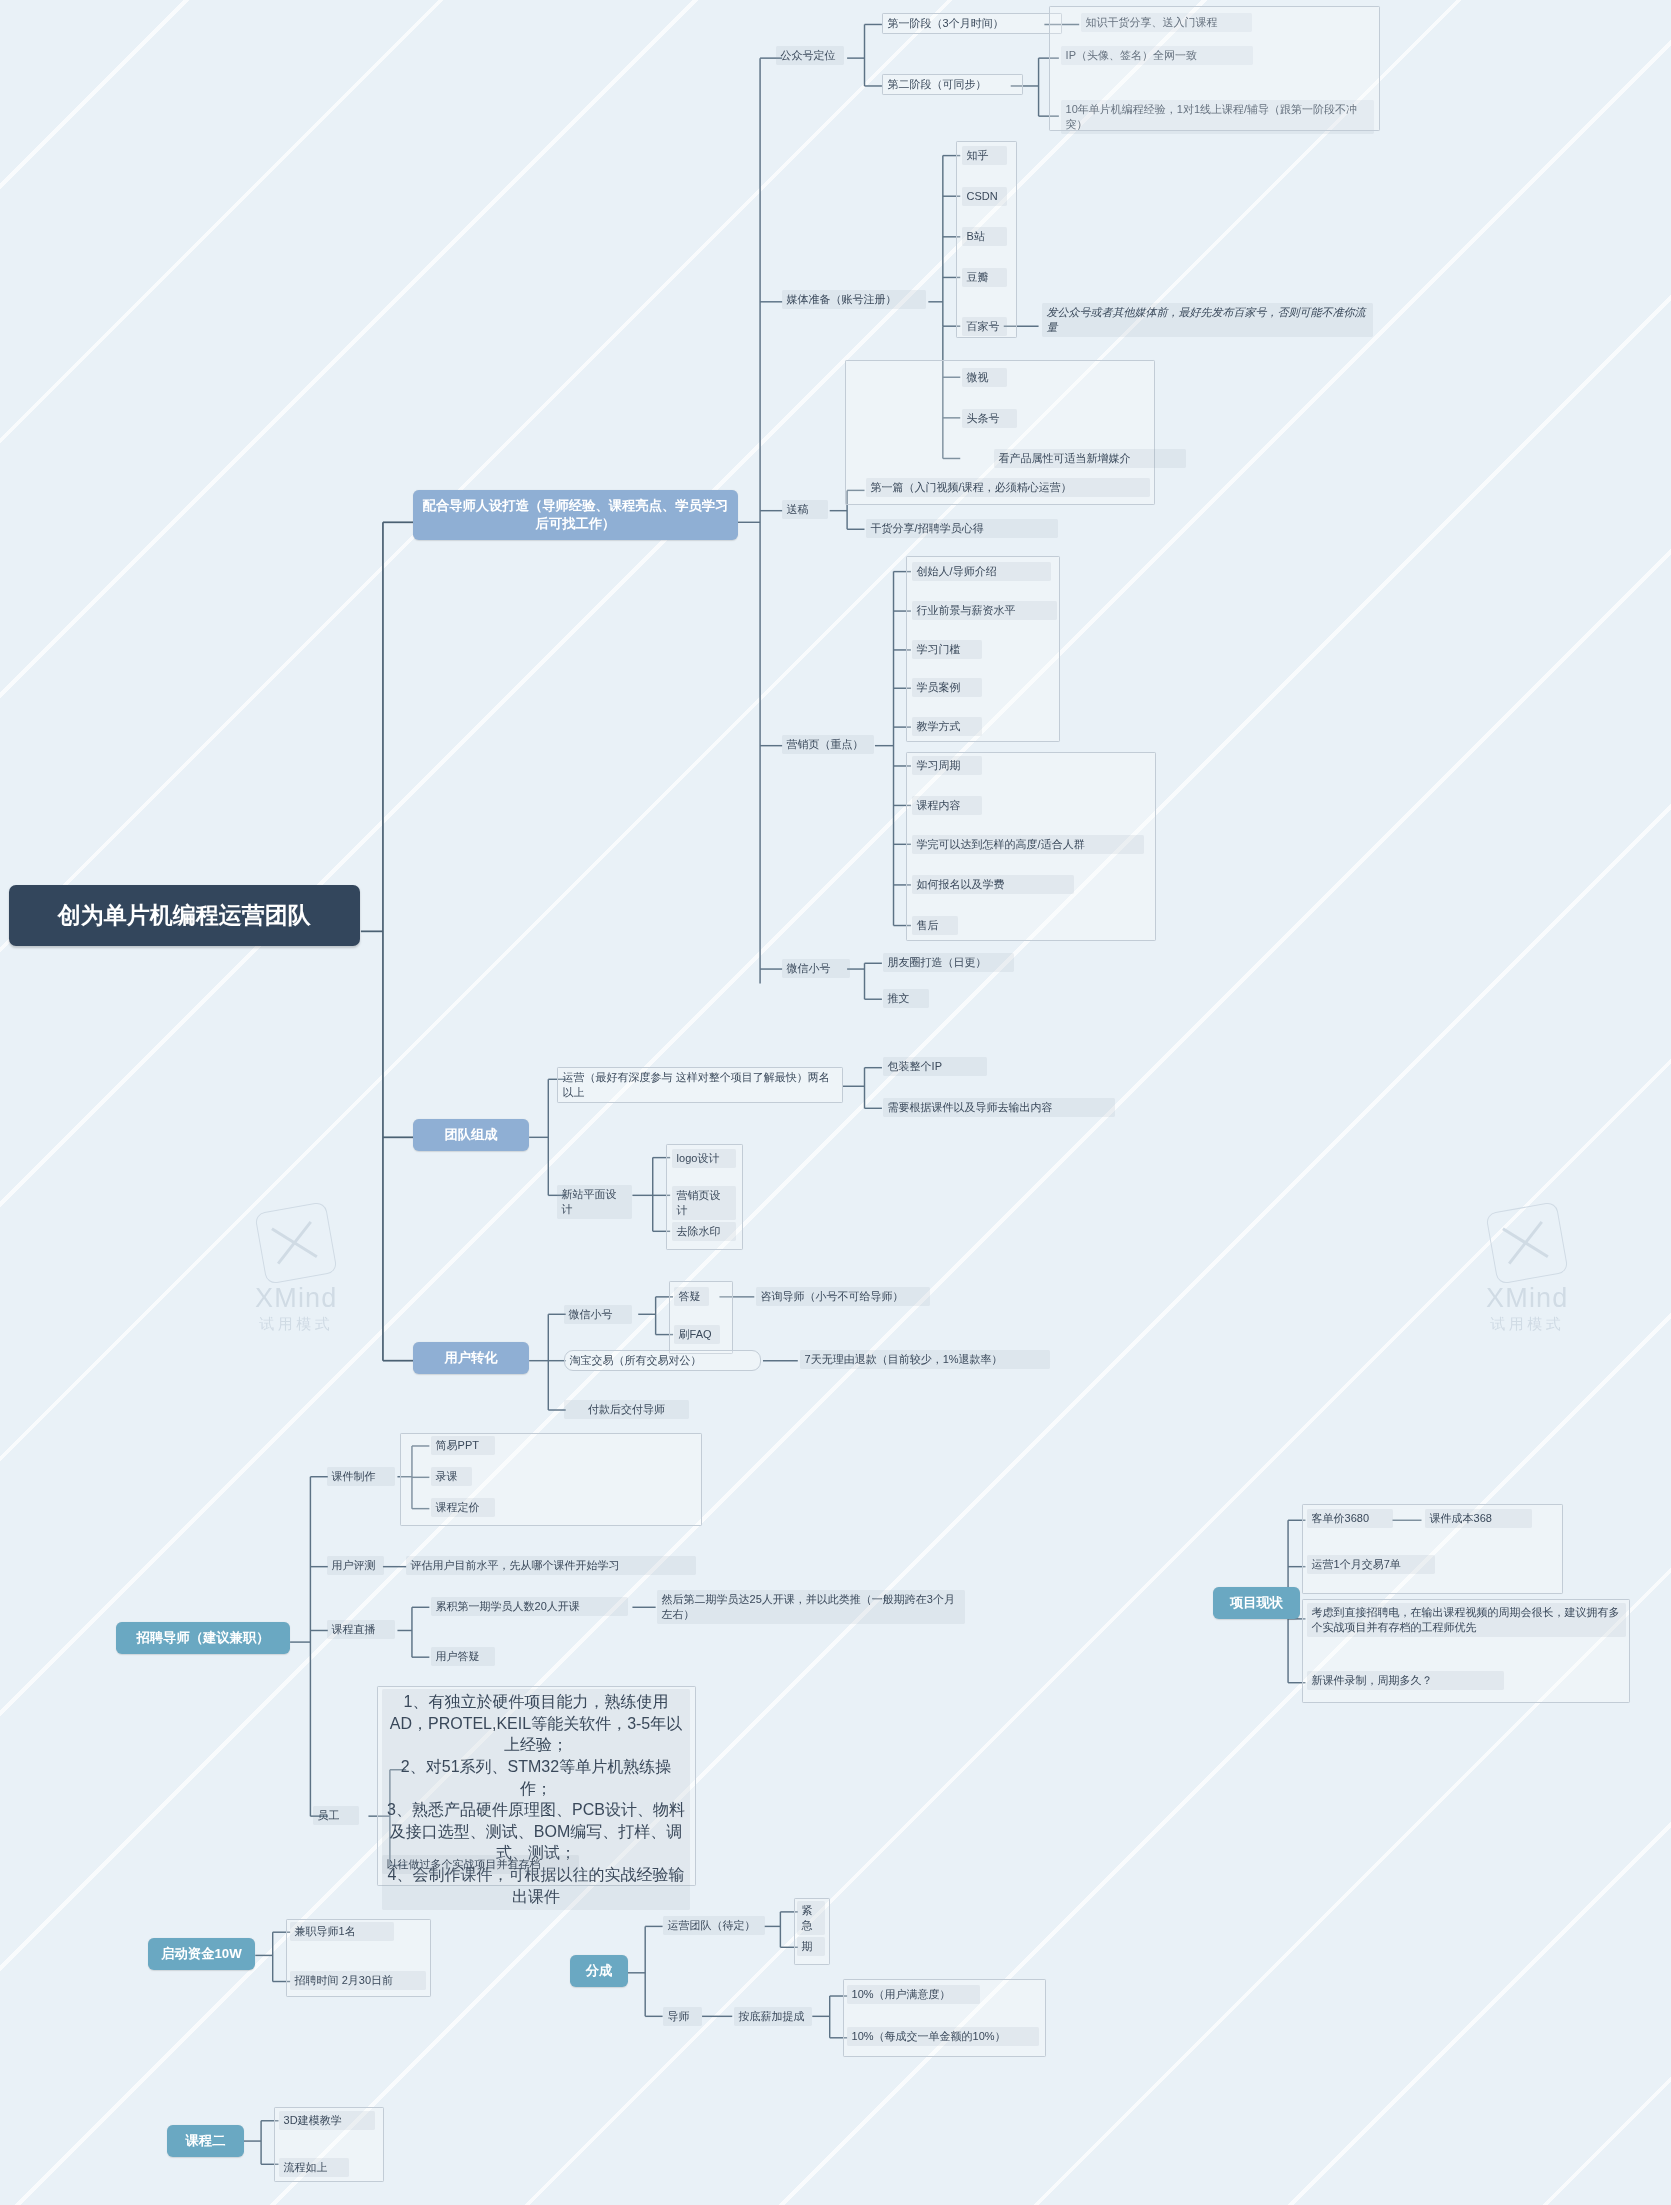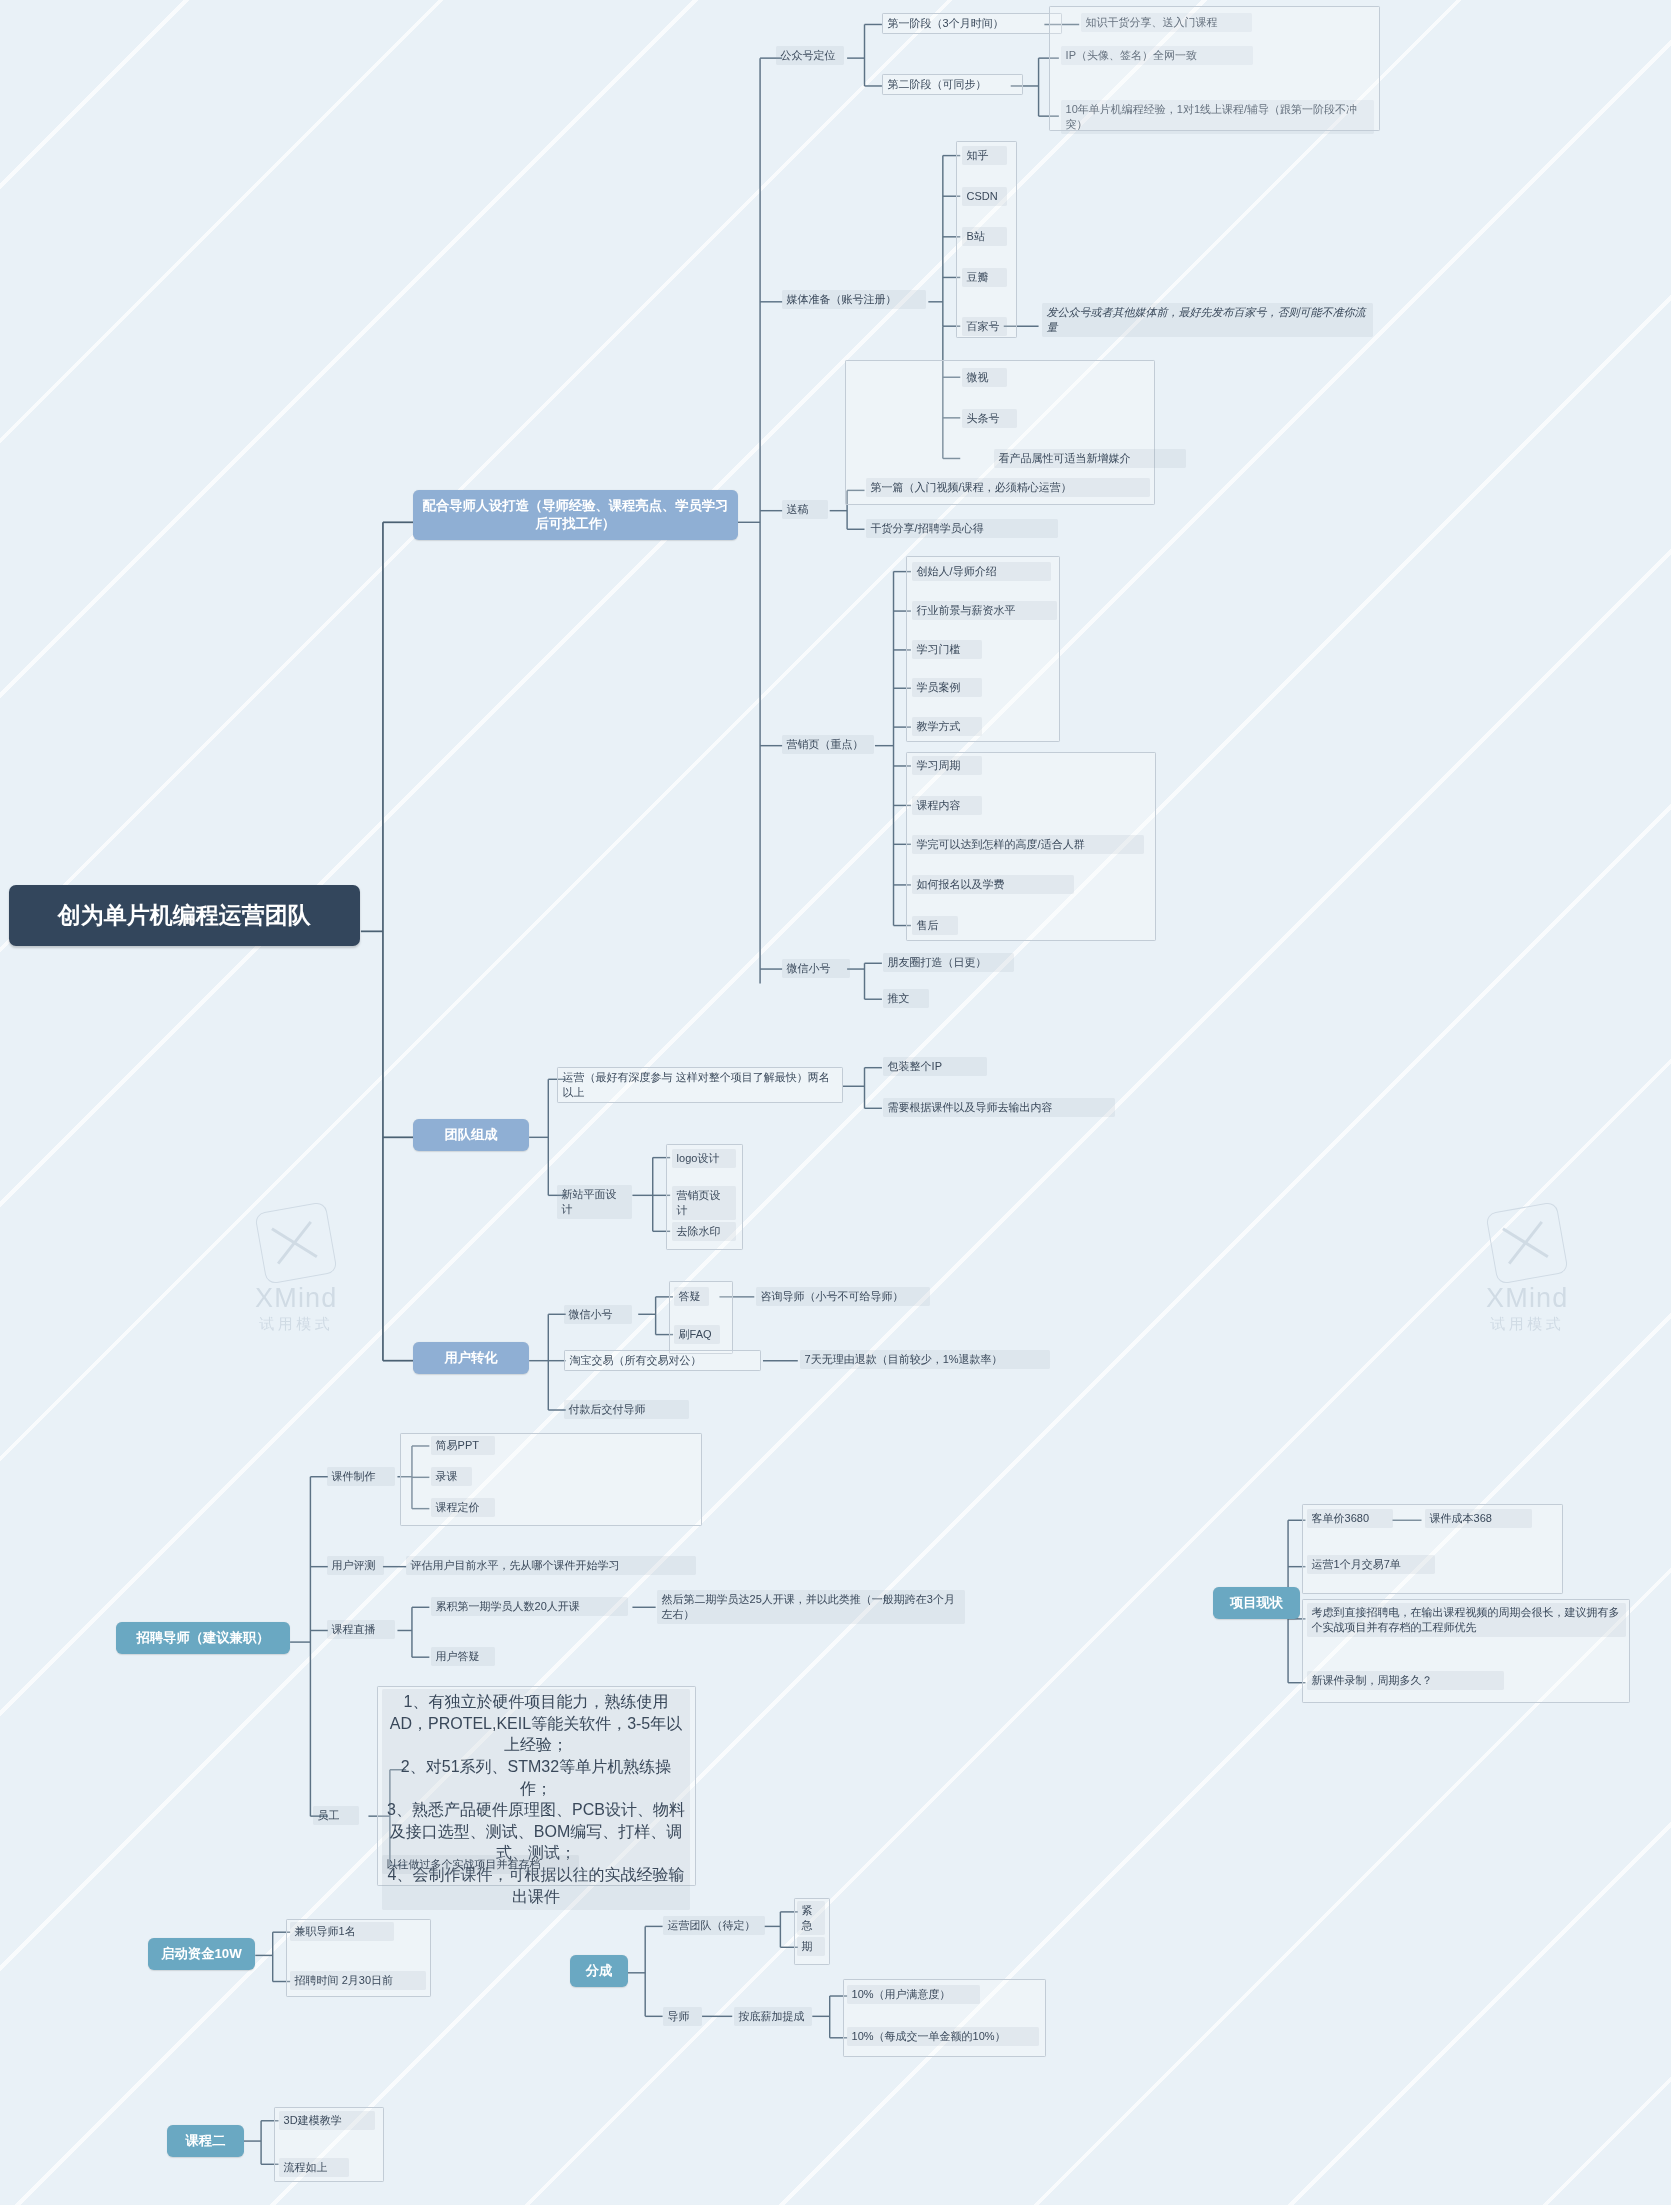--- a/index.html
+++ b/index.html
@@ -306,23 +306,23 @@
 <div class="node plain" style="left:672px;top:1149px;width:64px;">logo设计</div>
 <div class="node plain" style="left:672px;top:1186px;width:64px;">营销页设计</div>
 <div class="node plain" style="left:672px;top:1222px;width:64px;">去除水印</div>
 
 <div class="node pill" style="left:413px;top:1342px;width:116px;">用户转化</div>
 <div class="node plain" style="left:564px;top:1305px;width:68px;">微信小号</div>
 <div class="node outline" style="left:669px;top:1281px;width:64px;height:73px;"></div>
 <div class="node plain" style="left:674px;top:1287px;width:35px;">答疑</div>
 <div class="node plain" style="left:756px;top:1287px;width:174px;">咨询导师（小号不可给导师）</div>
 <div class="node plain" style="left:674px;top:1325px;width:46px;">刷FAQ</div>
-<div class="node plain outline" style="left:564px;top:1350px;width:197px;">淘宝交易（所有交易对公）</div>
+<div class="node plain outline" style="left:564px;top:1350px;width:197px;border-radius:9px;">淘宝交易（所有交易对公）</div>
 <div class="node plain" style="left:800px;top:1350px;width:250px;">7天无理由退款（目前较少，1%退款率）</div>
-<div class="node plain" style="left:564px;top:1400px;width:125px;">付款后交付导师</div>
+<div class="node plain" style="left:564px;top:1400px;width:125px;text-align:center;">付款后交付导师</div>
 
 <div class="node pill-teal" style="left:116px;top:1622px;width:174px;">招聘导师（建议兼职）</div>
 <div class="node plain" style="left:327px;top:1467px;width:68px;">课件制作</div>
 <div class="node outline" style="left:400px;top:1433px;width:302px;height:93px;"></div>
 <div class="node plain" style="left:431px;top:1436px;width:64px;">简易PPT</div>
 <div class="node plain" style="left:431px;top:1467px;width:41px;">录课</div>
 <div class="node plain" style="left:431px;top:1498px;width:64px;">课程定价</div>
 <div class="node plain" style="left:327px;top:1556px;width:57px;">用户评测</div>
 <div class="node plain" style="left:406px;top:1556px;width:290px;">评估用户目前水平，先从哪个课件开始学习</div>
 <div class="node plain" style="left:327px;top:1620px;width:68px;">课程直播</div>

